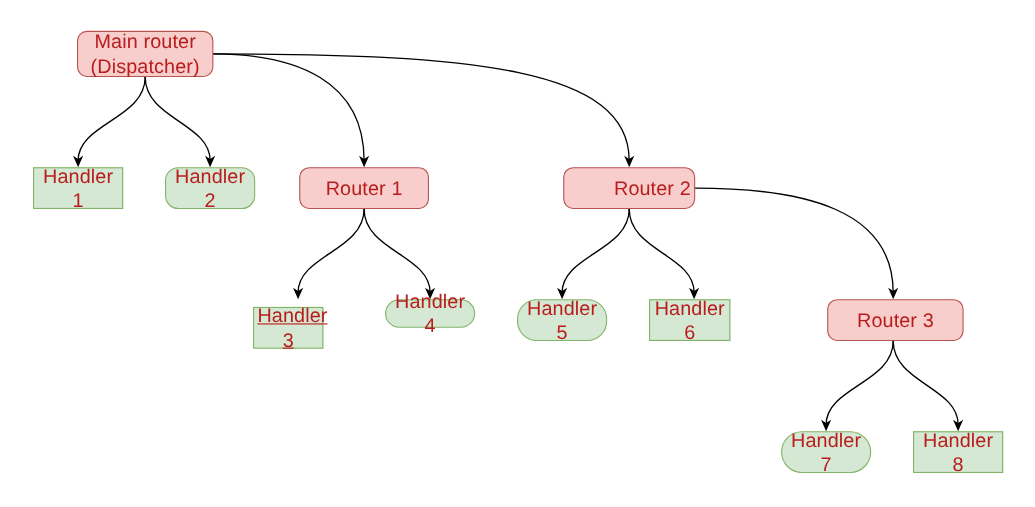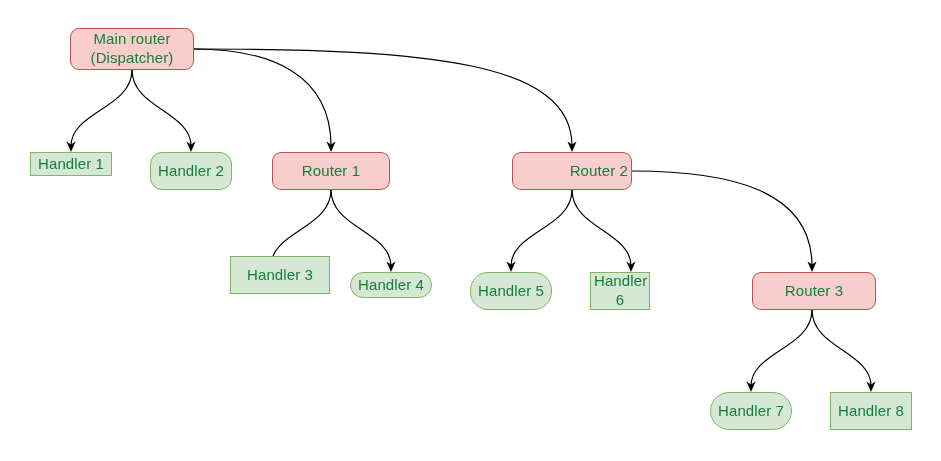--- a/index.html
+++ b/index.html
@@ -26,23 +26,23 @@
     height: 461px;
     pointer-events: none;
   }
   .node {
     position: absolute;
     box-sizing: border-box;
     display: flex;
     align-items: center;
     justify-content: center;
     text-align: center;
-    font-size: 15px;
+    font-size: 18px;
     line-height: 1.25;
-    color: #15803d;
+    color: #b91c1c;
     letter-spacing: 0.1px;
     white-space: pre-line;
   }
   .node-router {
     background: #f8cecc;
     border: 1.1px solid #b85450;
     border-radius: 9px;
   }
   .node-handler {
     background: #d5e8d4;
@@ -86,26 +86,26 @@
         <path d="M 631 272 L 626.4 261.5 L 631 264.5 L 635.6 261.5 Z" fill="#000000"></path>
         <path d="M 812 272 L 807.4 261.5 L 812 264.5 L 816.6 261.5 Z" fill="#000000"></path>
         <path d="M 751 392 L 746.4 381.5 L 751 384.5 L 755.6 381.5 Z" fill="#000000"></path>
         <path d="M 871 392 L 866.4 381.5 L 871 384.5 L 875.6 381.5 Z" fill="#000000"></path>
       </g>
   </svg>
 
   <div id="node-layer">
       <div class="node node-router" style="left: 70px; top: 28px; width: 124px; height: 42px;"><span class="node-label">Main router
 (Dispatcher)</span></div>
-      <div class="node node-handler" style="left: 30px; top: 152px; width: 82px; height: 24px;"><span class="node-label">Handler 1</span></div>
+      <div class="node node-handler" style="left: 30px; top: 152px; width: 82px; height: 38px;"><span class="node-label">Handler 1</span></div>
       <div class="node node-handler" style="left: 150px; top: 152px; width: 82px; height: 38px; border-radius: 12px;"><span class="node-label">Handler 2</span></div>
       <div class="node node-router" style="left: 272px; top: 152px; width: 118px; height: 38px; align-items: center;"><span class="node-label">Router 1</span></div>
       <div class="node node-router" style="left: 512px; top: 152px; width: 120px; height: 38px; text-align: right;"><span class="node-label">Router 2</span></div>
-      <div class="node node-handler" style="left: 230px; top: 256px; width: 100px; height: 38px;"><span class="node-label">Handler 3</span></div>
+      <div class="node node-handler" style="left: 230px; top: 279px; width: 64px; height: 38px; text-decoration: underline;"><span class="node-label">Handler 3</span></div>
       <div class="node node-handler" style="left: 350px; top: 272px; width: 82px; height: 26px; border-radius: 13px;"><span class="node-label">Handler 4</span></div>
       <div class="node node-handler" style="left: 470px; top: 272px; width: 82px; height: 38px; border-radius: 18px;"><span class="node-label">Handler 5</span></div>
-      <div class="node node-handler" style="left: 590px; top: 272px; width: 60px; height: 38px;"><span class="node-label">Handler 6</span></div>
+      <div class="node node-handler" style="left: 590px; top: 272px; width: 74px; height: 38px;"><span class="node-label">Handler 6</span></div>
       <div class="node node-router" style="left: 752px; top: 272px; width: 124px; height: 38px;"><span class="node-label">Router 3</span></div>
       <div class="node node-handler" style="left: 710px; top: 392px; width: 82px; height: 38px; border-radius: 19px;"><span class="node-label">Handler 7</span></div>
       <div class="node node-handler" style="left: 830px; top: 392px; width: 82px; height: 38px;"><span class="node-label">Handler 8</span></div>
     </div>
 
 </div>
 
 </body></html>

